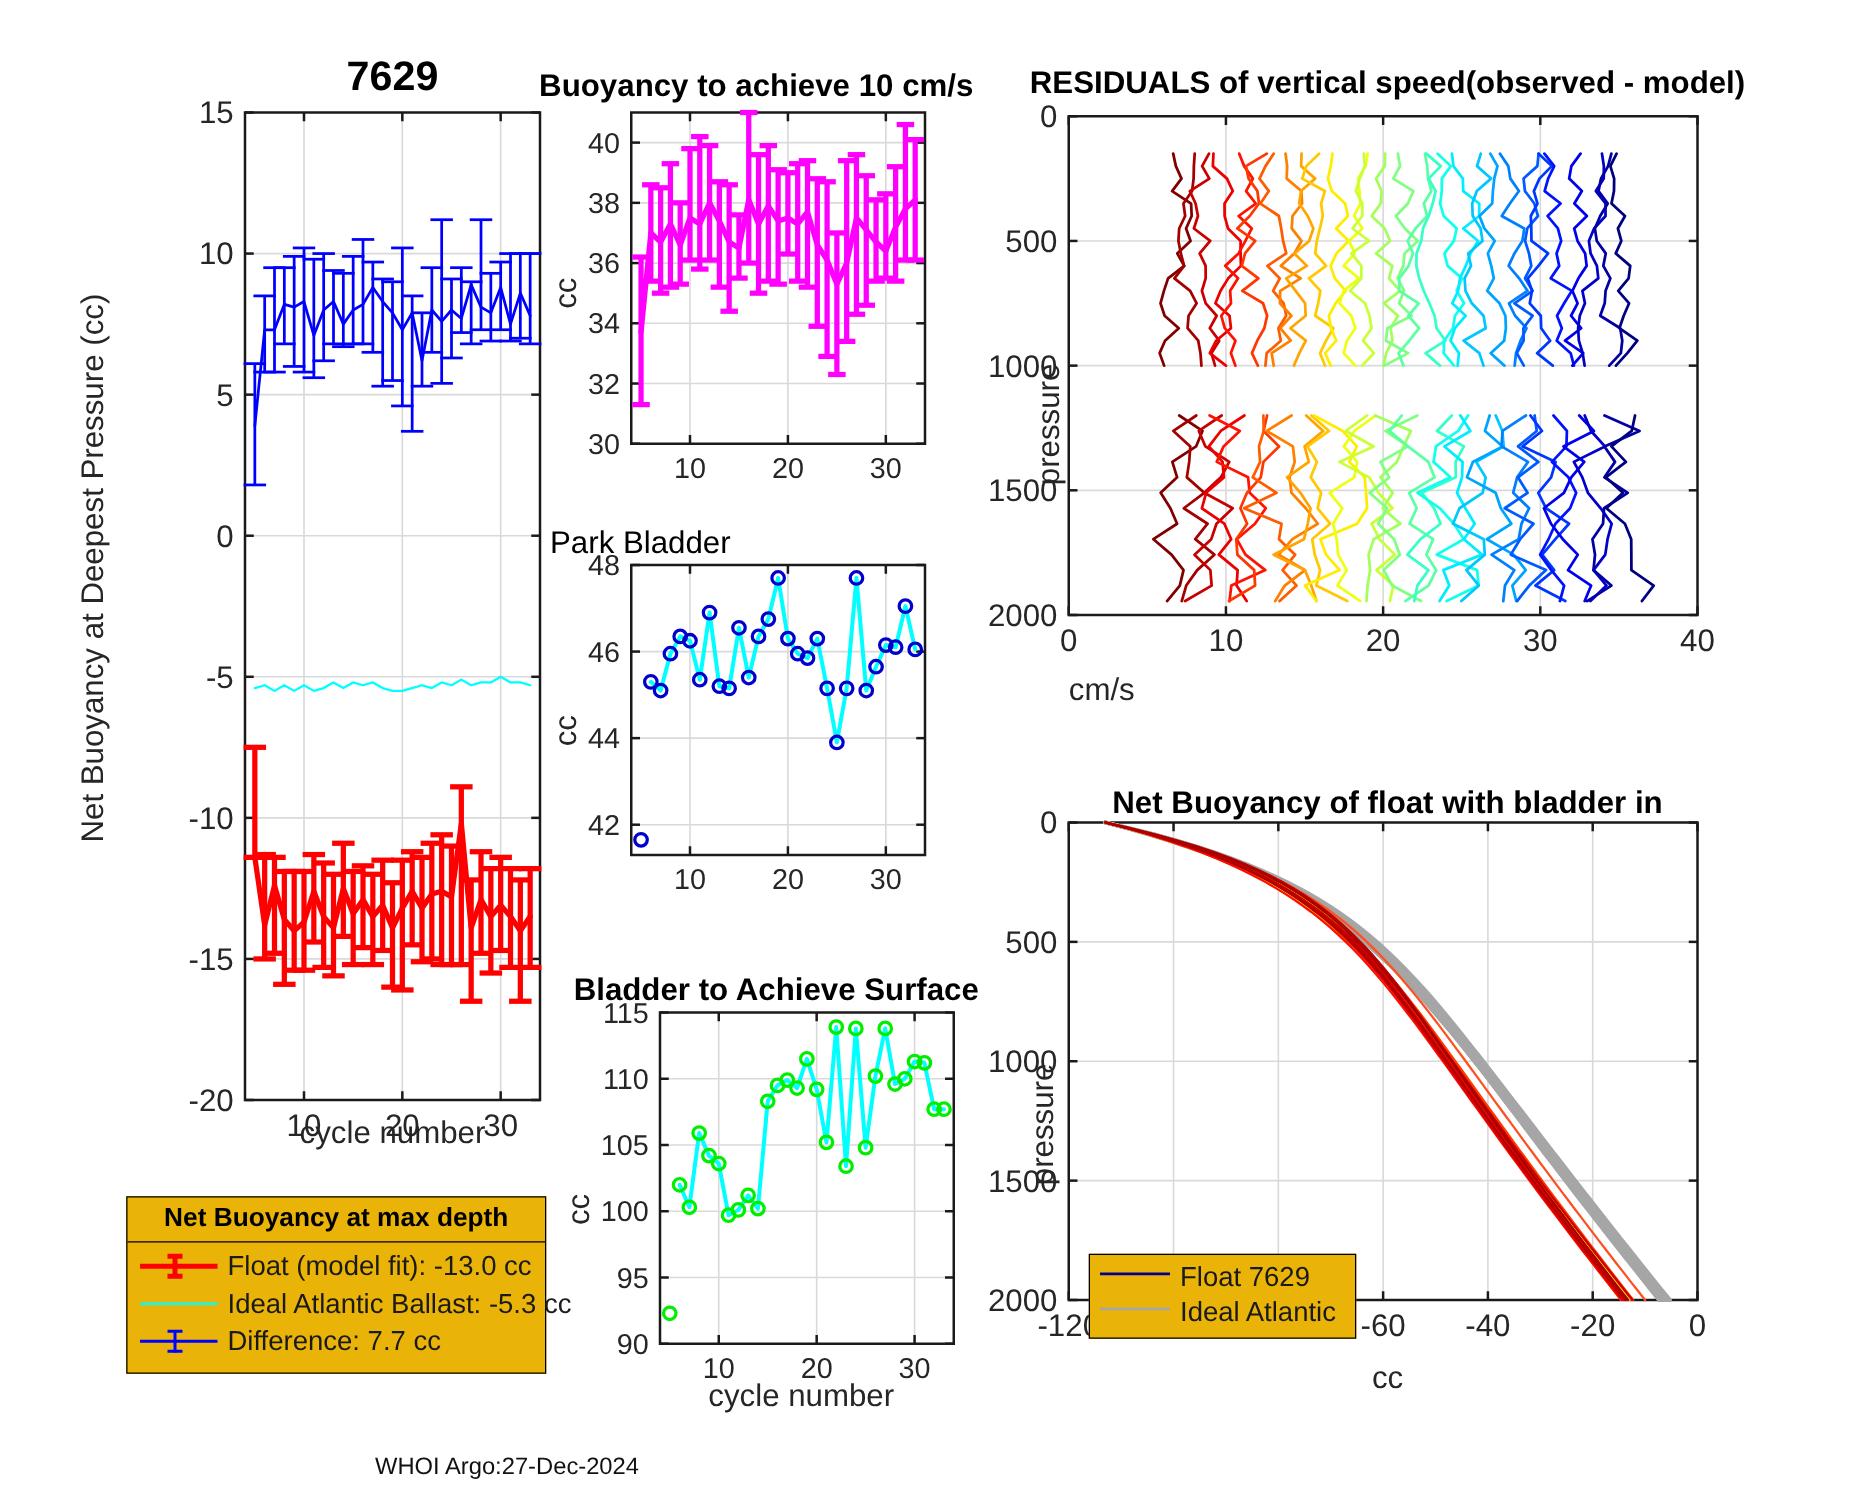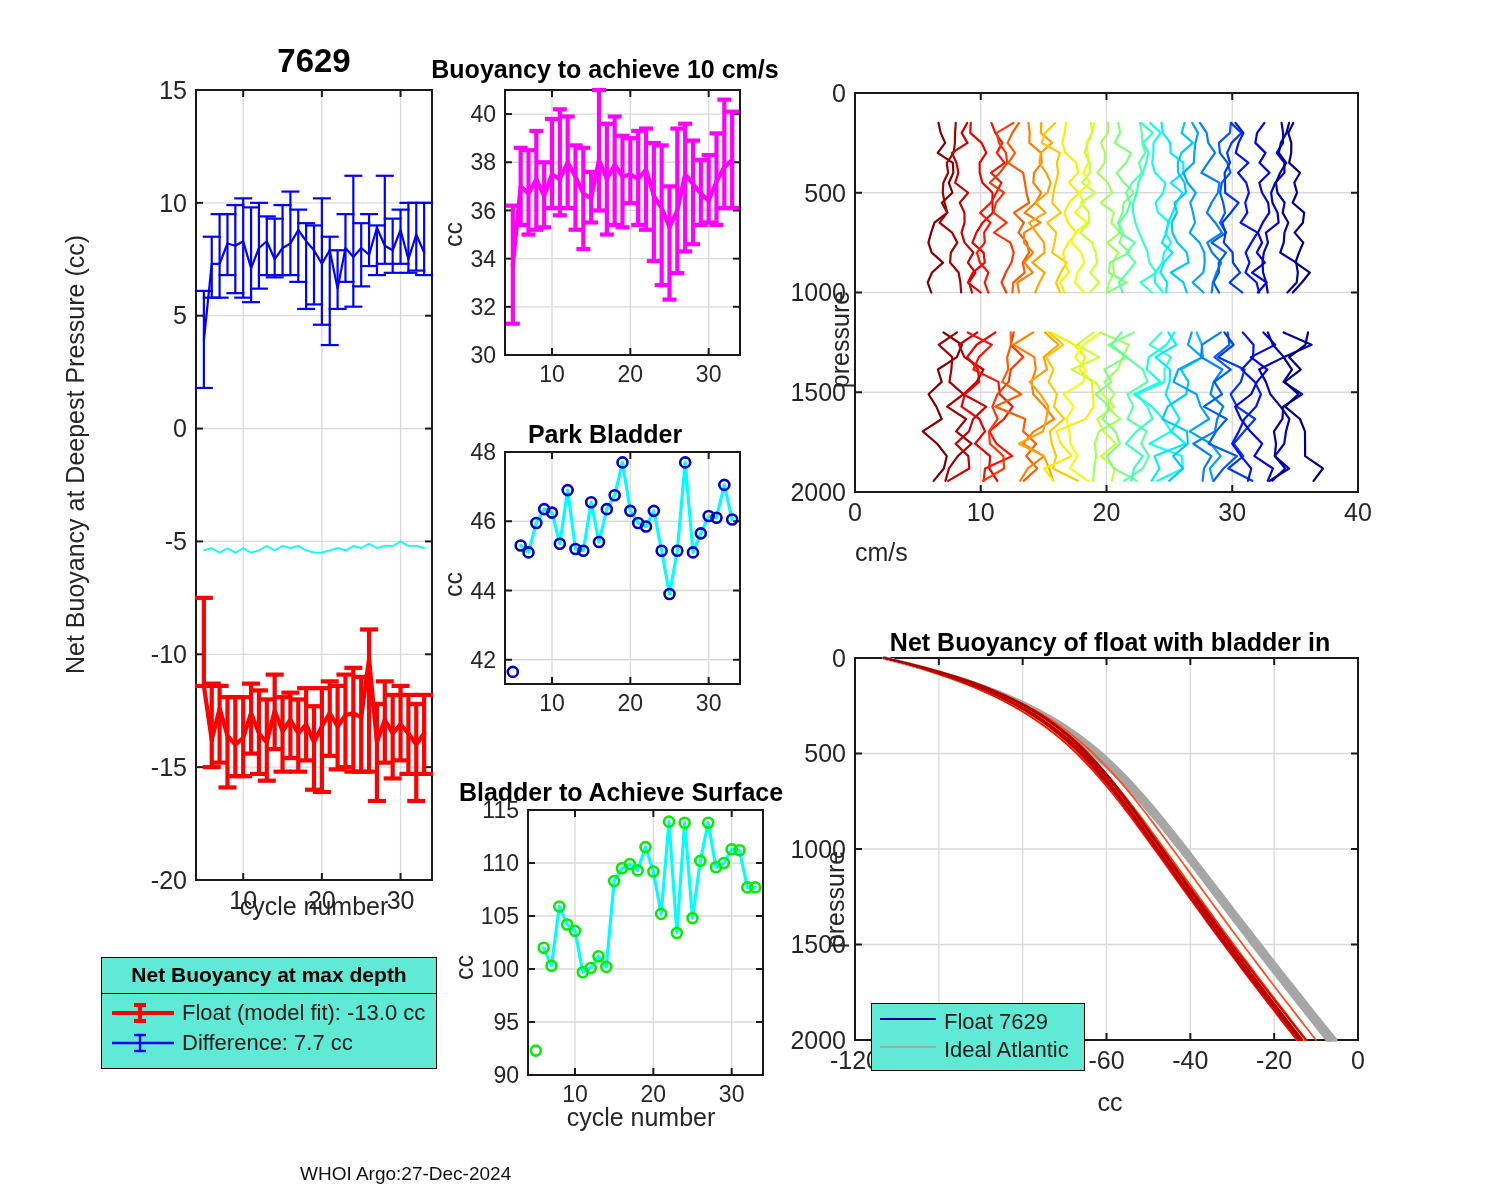--- a/index.html
+++ b/index.html
@@ -2,21 +2,21 @@
 <html><head>
 <meta charset="utf-8">
 <style>
   html,body{margin:0;padding:0;background:#fff;}
   body{width:1500px;height:1200px;position:relative;
        font-family:"Liberation Sans", sans-serif;color:#000;overflow:hidden;}
   .panel{position:absolute;}
   svg{display:block;overflow:visible;}
   text{font-family:"Liberation Sans", sans-serif;fill:#262626;}
   .ttlbig{font-size:33px;font-weight:bold;fill:#000;}
-  .legendbox{border:1.6px solid #000;background:#5eead4;}
+  .legendbox{border:1.6px solid #000;background:#eab308;}
   .legrow{display:flex;align-items:flex-start;height:30px;}
   .legtxt{font-size:22px;color:#1a1a1a;white-space:nowrap;}
   .legttl{font-size:21px;font-weight:bold;text-align:center;
           border-bottom:1.6px solid #000;padding:5px 6px 6px;}
   .footer{position:absolute;font-size:19px;color:#111;}
 </style>
 </head>
 <body>
 
 <div class="panel" style="left:0px;top:20px;width:460px;height:930px;">
@@ -265,20 +265,26 @@
       <svg width="66" height="26">
         <line x1="2" y1="13" x2="64" y2="13" stroke="#ff0000" stroke-width="4"></line>
         <line x1="30" y1="4" x2="30" y2="22" stroke="#ff0000" stroke-width="4"></line>
         <line x1="24" y1="5" x2="36" y2="5" stroke="#ff0000" stroke-width="4"></line>
         <line x1="24" y1="21" x2="36" y2="21" stroke="#ff0000" stroke-width="4"></line>
       </svg>
       <span class="legtxt" style="margin-left:6px;">Float (model fit): -13.0 cc</span>
     </div>
     <div class="legrow">
       <svg width="66" height="26">
+        <line x1="2" y1="13" x2="64" y2="13" stroke="#00ffff" stroke-width="2"></line>
+      </svg>
+      <span class="legtxt" style="margin-left:6px;">Ideal Atlantic Ballast:  -5.3 cc</span>
+    </div>
+    <div class="legrow">
+      <svg width="66" height="26">
         <line x1="2" y1="13" x2="64" y2="13" stroke="#0000ff" stroke-width="2.4"></line>
         <line x1="30" y1="4" x2="30" y2="22" stroke="#0000ff" stroke-width="2.4"></line>
         <line x1="24" y1="5" x2="36" y2="5" stroke="#0000ff" stroke-width="2.4"></line>
         <line x1="24" y1="21" x2="36" y2="21" stroke="#0000ff" stroke-width="2.4"></line>
       </svg>
       <span class="legtxt" style="margin-left:6px;">Difference:   7.7 cc</span>
     </div>
   </div>
 </div>
 
@@ -413,21 +419,21 @@
           <line x1="292.16666666666663" y1="153.0454545454545" x2="292.16666666666663" y2="56.68181818181816" stroke="#ff00ff" stroke-width="4.2"></line>
           <line x1="285.16666666666663" y1="153.0454545454545" x2="299.16666666666663" y2="153.0454545454545" stroke="#ff00ff" stroke-width="4.2"></line>
           <line x1="285.16666666666663" y1="56.68181818181816" x2="299.16666666666663" y2="56.68181818181816" stroke="#ff00ff" stroke-width="4.2"></line>
         </g>
       </g>
     </svg>
   <div style="position:absolute;left:-37px;top:165px;width:100px;text-align:center;font-size:25px;color:#262626;transform:rotate(-90deg);">cc</div>
 </div>
 
 <div class="panel" style="left:440px;top:420px;width:330px;height:330px;">
-  <div style="position:absolute;left:0px;top:0px;width:330px;text-align:center;font-size:25px;font-weight:bold;">Park Bladder</div>
+  <div style="position:absolute;left:0px;top:0px;width:330px;font-size:25px;font-weight:normal;">Park Bladder</div>
   <svg id="svg-park" width="330" height="330">
       <g>
         <line x1="112" y1="32" x2="112" y2="264" stroke="#d9d9d9" stroke-width="1.3"></line>
         <line x1="190.33333333333331" y1="32" x2="190.33333333333331" y2="264" stroke="#d9d9d9" stroke-width="1.3"></line>
         <line x1="268.6666666666667" y1="32" x2="268.6666666666667" y2="264" stroke="#d9d9d9" stroke-width="1.3"></line>
         <line x1="65" y1="239.76119402985066" x2="300" y2="239.76119402985066" stroke="#d9d9d9" stroke-width="1.3"></line>
         <line x1="65" y1="170.5074626865671" x2="300" y2="170.5074626865671" stroke="#d9d9d9" stroke-width="1.3"></line>
         <line x1="65" y1="101.25373134328356" x2="300" y2="101.25373134328356" stroke="#d9d9d9" stroke-width="1.3"></line>
         <rect x="65" y="32" width="235" height="232" fill="none" stroke="#1a1a1a" stroke-width="2"></rect>
         <line x1="112" y1="264" x2="112" y2="257" stroke="#1a1a1a" stroke-width="2"></line>
@@ -559,20 +565,21 @@
         <circle cx="293.50" cy="72.28" r="5" fill="none" stroke="#00ee00" stroke-width="2.6"></circle>
         <circle cx="301.33" cy="109.38" r="5" fill="none" stroke="#00ee00" stroke-width="2.6"></circle>
         <circle cx="309.17" cy="109.38" r="5" fill="none" stroke="#00ee00" stroke-width="2.6"></circle>
       </g>
     </svg>
   <div style="position:absolute;left:-32px;top:175px;width:100px;text-align:center;font-size:25px;color:#262626;transform:rotate(-90deg);">cc</div>
   <div style="position:absolute;left:55px;top:325px;width:280px;text-align:center;font-size:25px;color:#262626;">cycle number</div>
 </div>
 
 <div class="panel" style="left:790px;top:50px;width:620px;height:560px;">
+  <div style="position:absolute;left:20px;top:2px;width:600px;text-align:center;font-size:25px;font-weight:bold;">RESIDUALS of vertical speed(observed - model)</div>
   <svg id="svg-resid" width="620" height="520">
       <g>
         <line x1="190.75" y1="43" x2="190.75" y2="442" stroke="#d9d9d9" stroke-width="1.3"></line>
         <line x1="316.5" y1="43" x2="316.5" y2="442" stroke="#d9d9d9" stroke-width="1.3"></line>
         <line x1="442.25" y1="43" x2="442.25" y2="442" stroke="#d9d9d9" stroke-width="1.3"></line>
         <line x1="65" y1="142.75" x2="568" y2="142.75" stroke="#d9d9d9" stroke-width="1.3"></line>
         <line x1="65" y1="242.5" x2="568" y2="242.5" stroke="#d9d9d9" stroke-width="1.3"></line>
         <line x1="65" y1="342.25" x2="568" y2="342.25" stroke="#d9d9d9" stroke-width="1.3"></line>
         <rect x="65" y="43" width="503" height="399" fill="none" stroke="#1a1a1a" stroke-width="2"></rect>
         <line x1="65" y1="442" x2="65" y2="435" stroke="#1a1a1a" stroke-width="2"></line>

